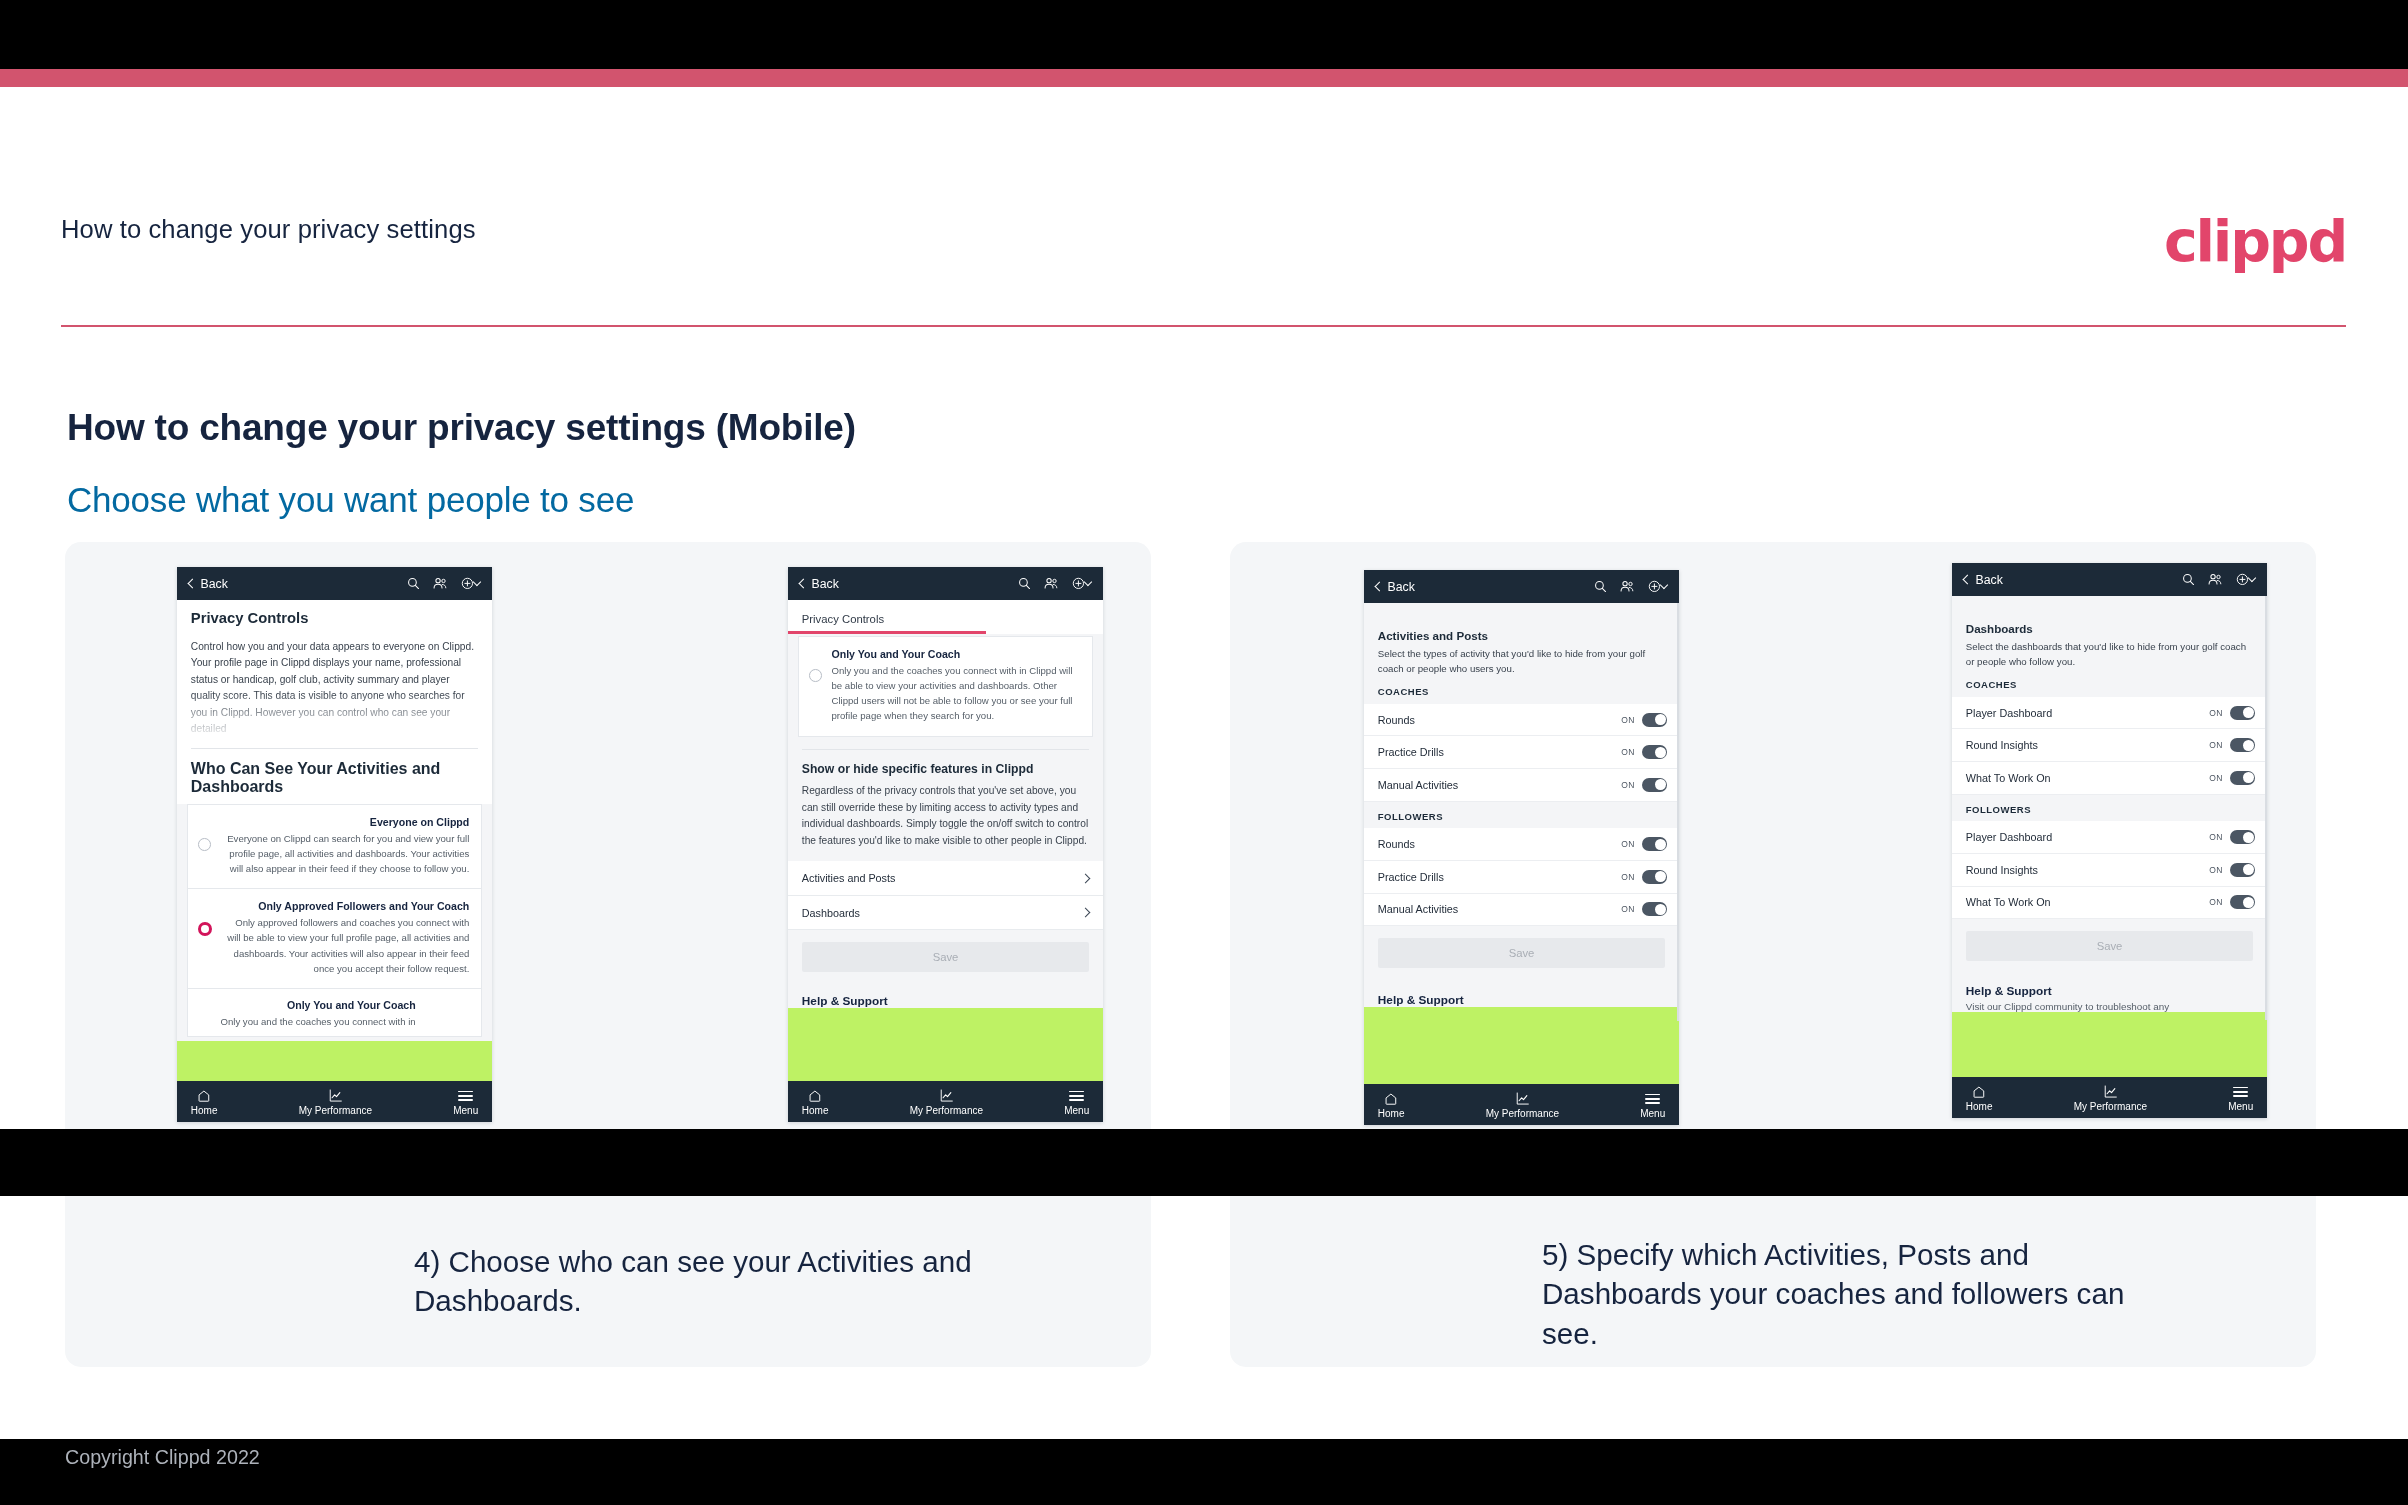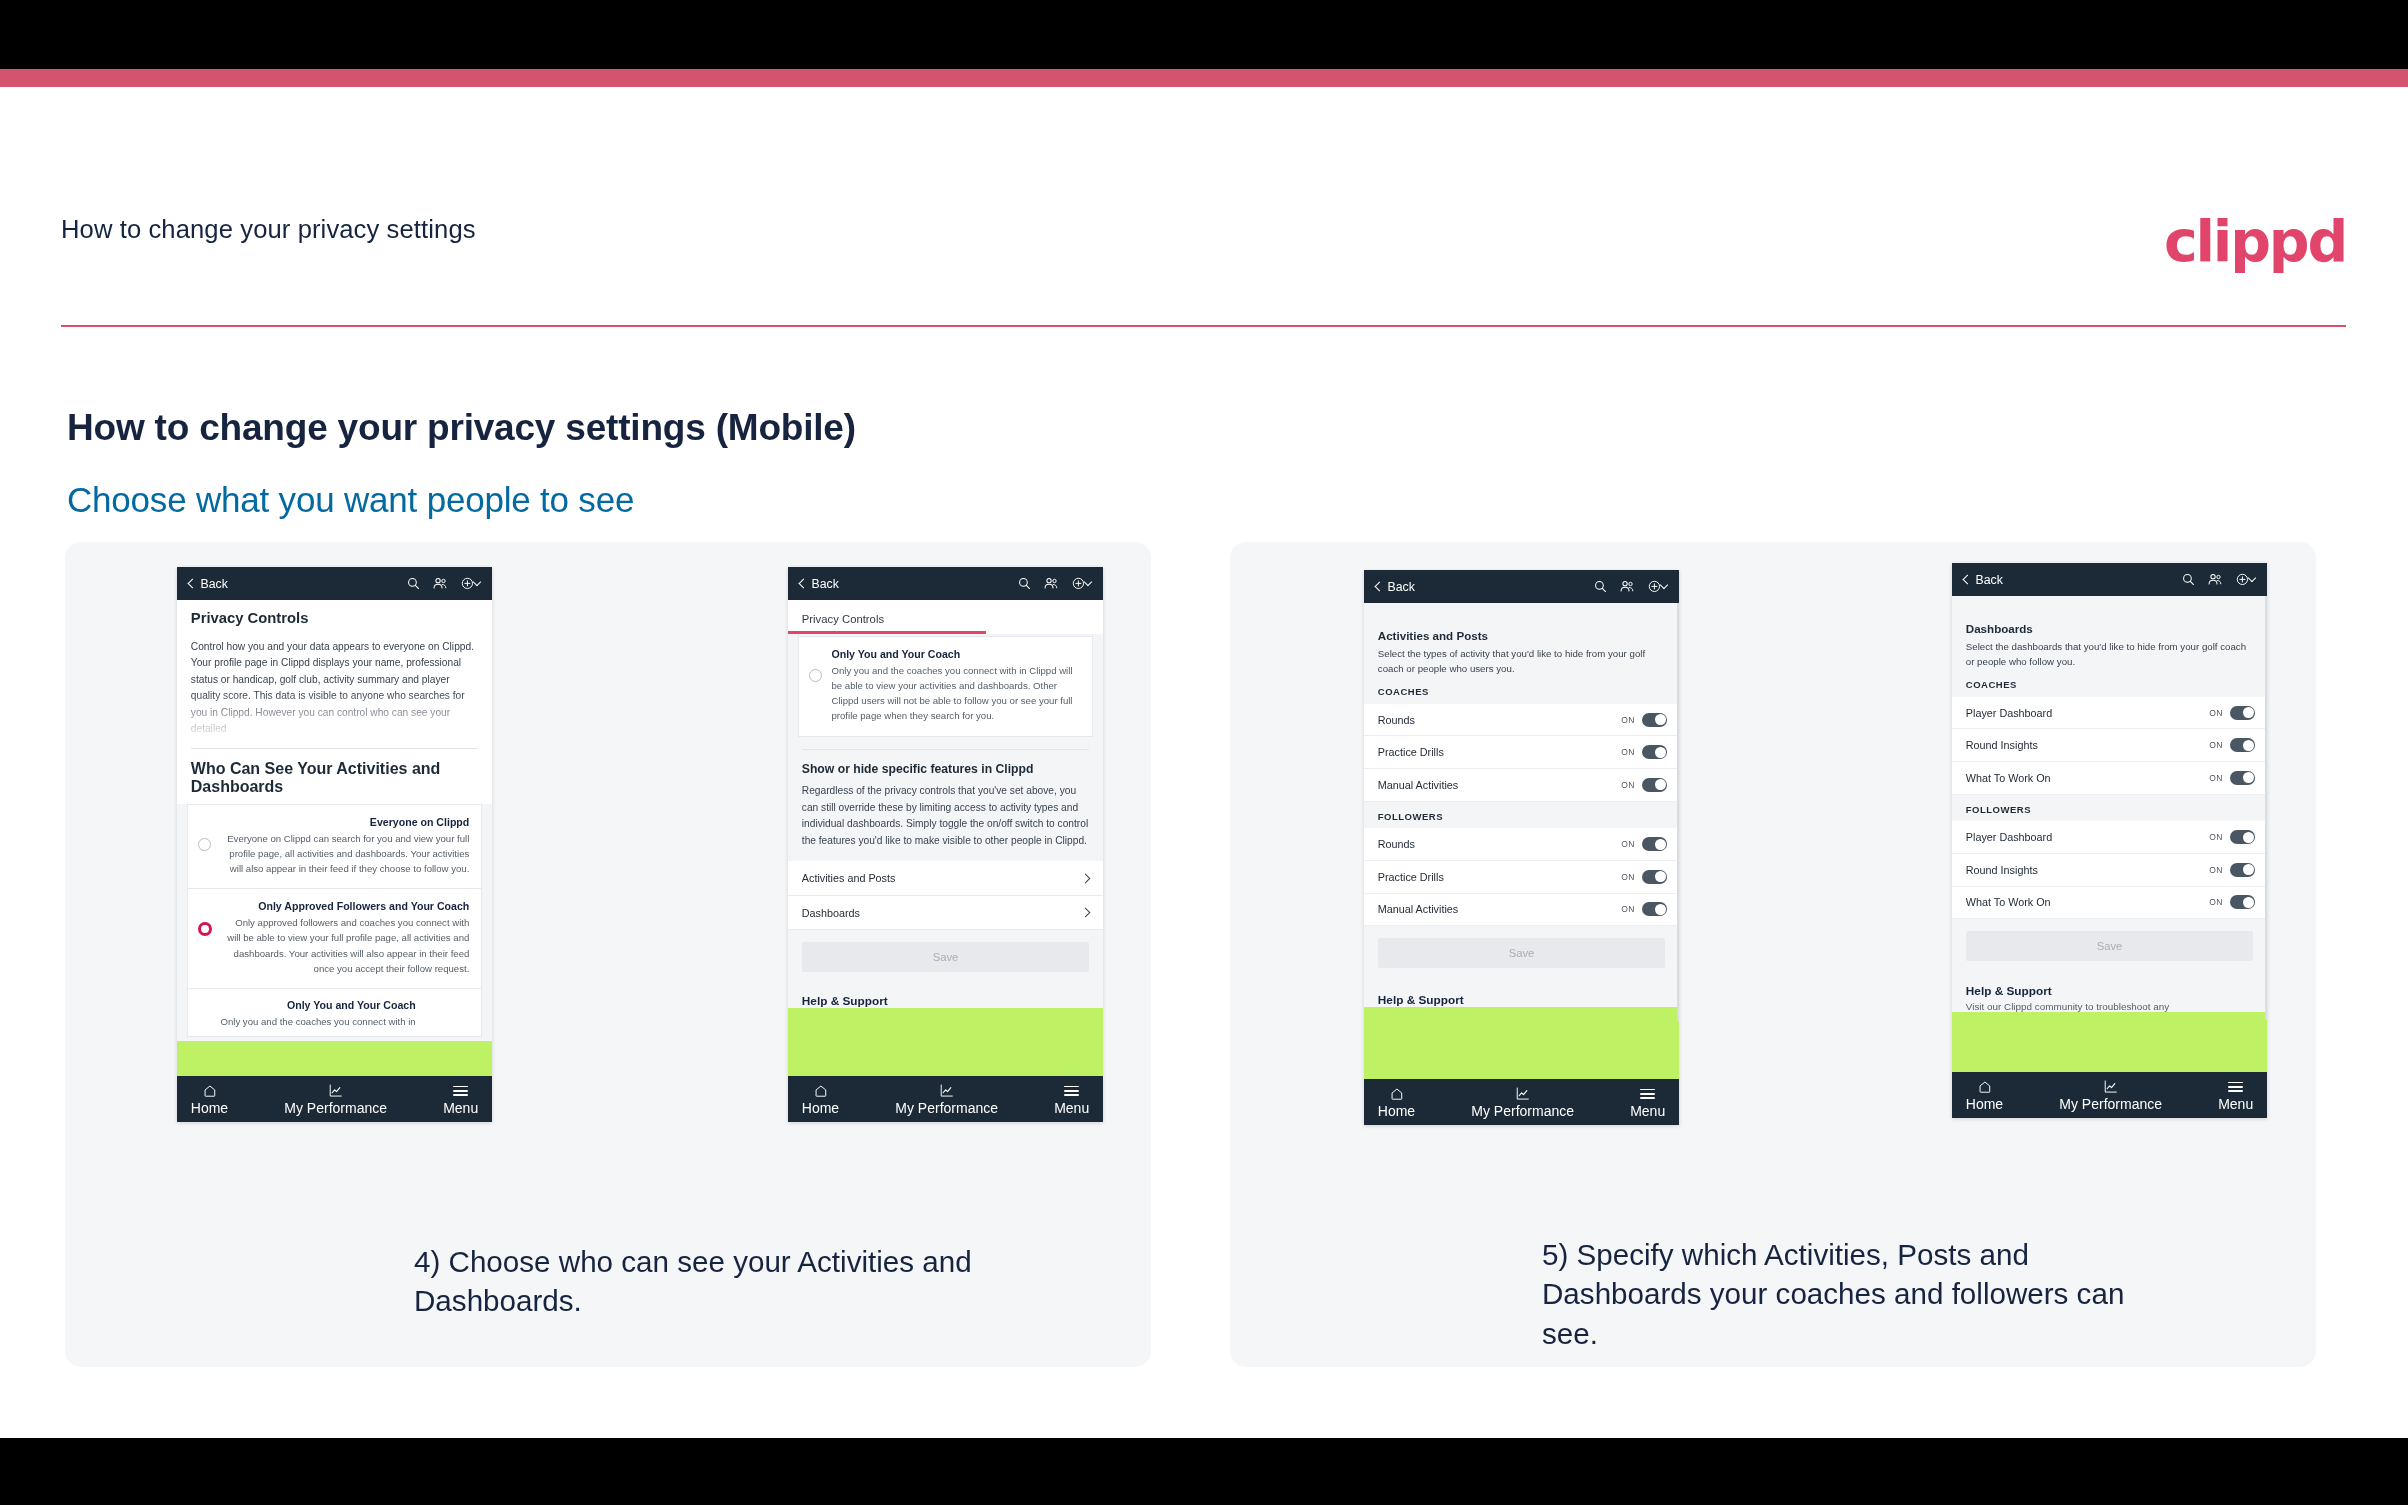--- a/index.html
+++ b/index.html
@@ -2,21 +2,21 @@
 <html><head>
 <meta charset="utf-8">
 <style>
   * { box-sizing: border-box; margin: 0; padding: 0; }
   html, body {
     width: 2409px; height: 1505px;
     background: #000;
     font-family: "Liberation Sans", sans-serif;
     overflow: hidden;
   }
-  .slide-wrap { position: relative; width: 2409px; height: 1505px; background: #000; }
+  .slide-wrap { position: relative; width: 2409px; height: 1196px; background: #000; }
 
   .topbar-black { position:absolute; top:0; left:0; width:2409px; height:69px; background:#000000; }
   .topbar-pink  { position:absolute; top:69px; left:0; width:2409px; height:17.7px; background:#d2546e; }
   .bottombar-black { position:absolute; bottom:0; left:0; width:2409px; height:67px; background:#000000; }
 
   .page { position:absolute; top:87px; left:0; width:2409px; height:1352px; background:#ffffff; }
 
   
   .hdr-title {
     position:absolute; left:61px; top:128px;
@@ -131,21 +131,21 @@
   .switch { width:25.6px; height:13.8px; border-radius:7.9px; background:#4b5663; position:relative; }
   .switch .knob { position:absolute; right:1.5px; top:1.5px; width:10.8px; height:10.8px; border-radius:50%; background:#fff; }
 
   .bottomnav {
     position:absolute; left:0; bottom:0; width:100%;
     background:#1c2a38; color:#fff;
     display:flex; align-items:center; justify-content:space-between;
     padding:6.9px 13.8px 5.9px 13.8px;
   }
   .bn-item { display:flex; flex-direction:column; align-items:center; gap:2px; }
-  .bn-item .bn-lab { font-size:14px; color:#fff;text-align:right; }
+  .bn-item .bn-lab { font-size:10px; color:#fff;text-align:right; }
   .bn-icon { height:14.8px; display:flex; align-items:center; }
   .hamburger { width:14.8px; }
   .hamburger span { display:block; height:1.6px; background:#fff; margin:2.5px 0; border-radius:1px; }
 
   .scroll-rail { position:absolute; right:0; width:2px; background:#d9dde2; }
 
   
   #phone1 { left:177px;  top:480px; width:315px; height:555px; }
   #phone2 { left:788px;  top:480px; width:315px; height:555px; }
   #phone3 { left:1364px; top:483px; width:315px; height:555px; }

